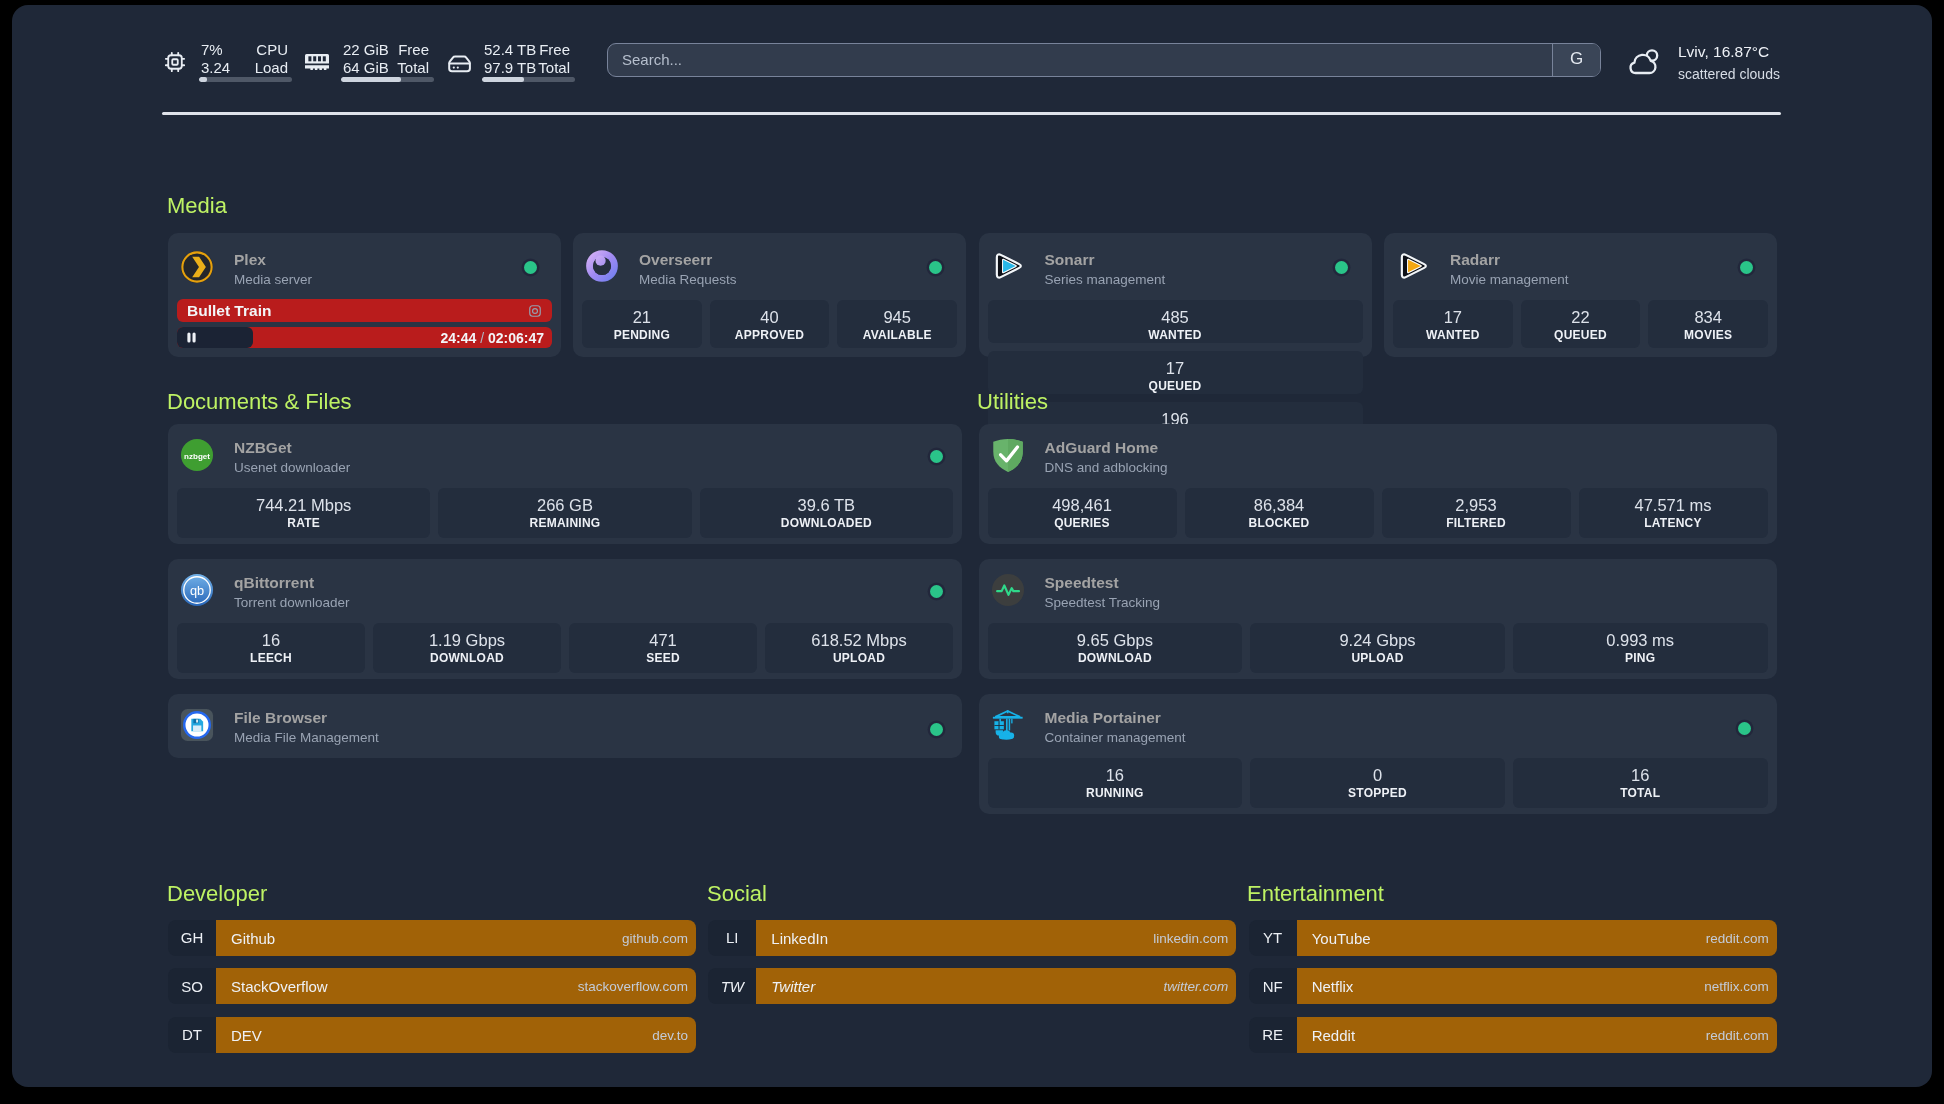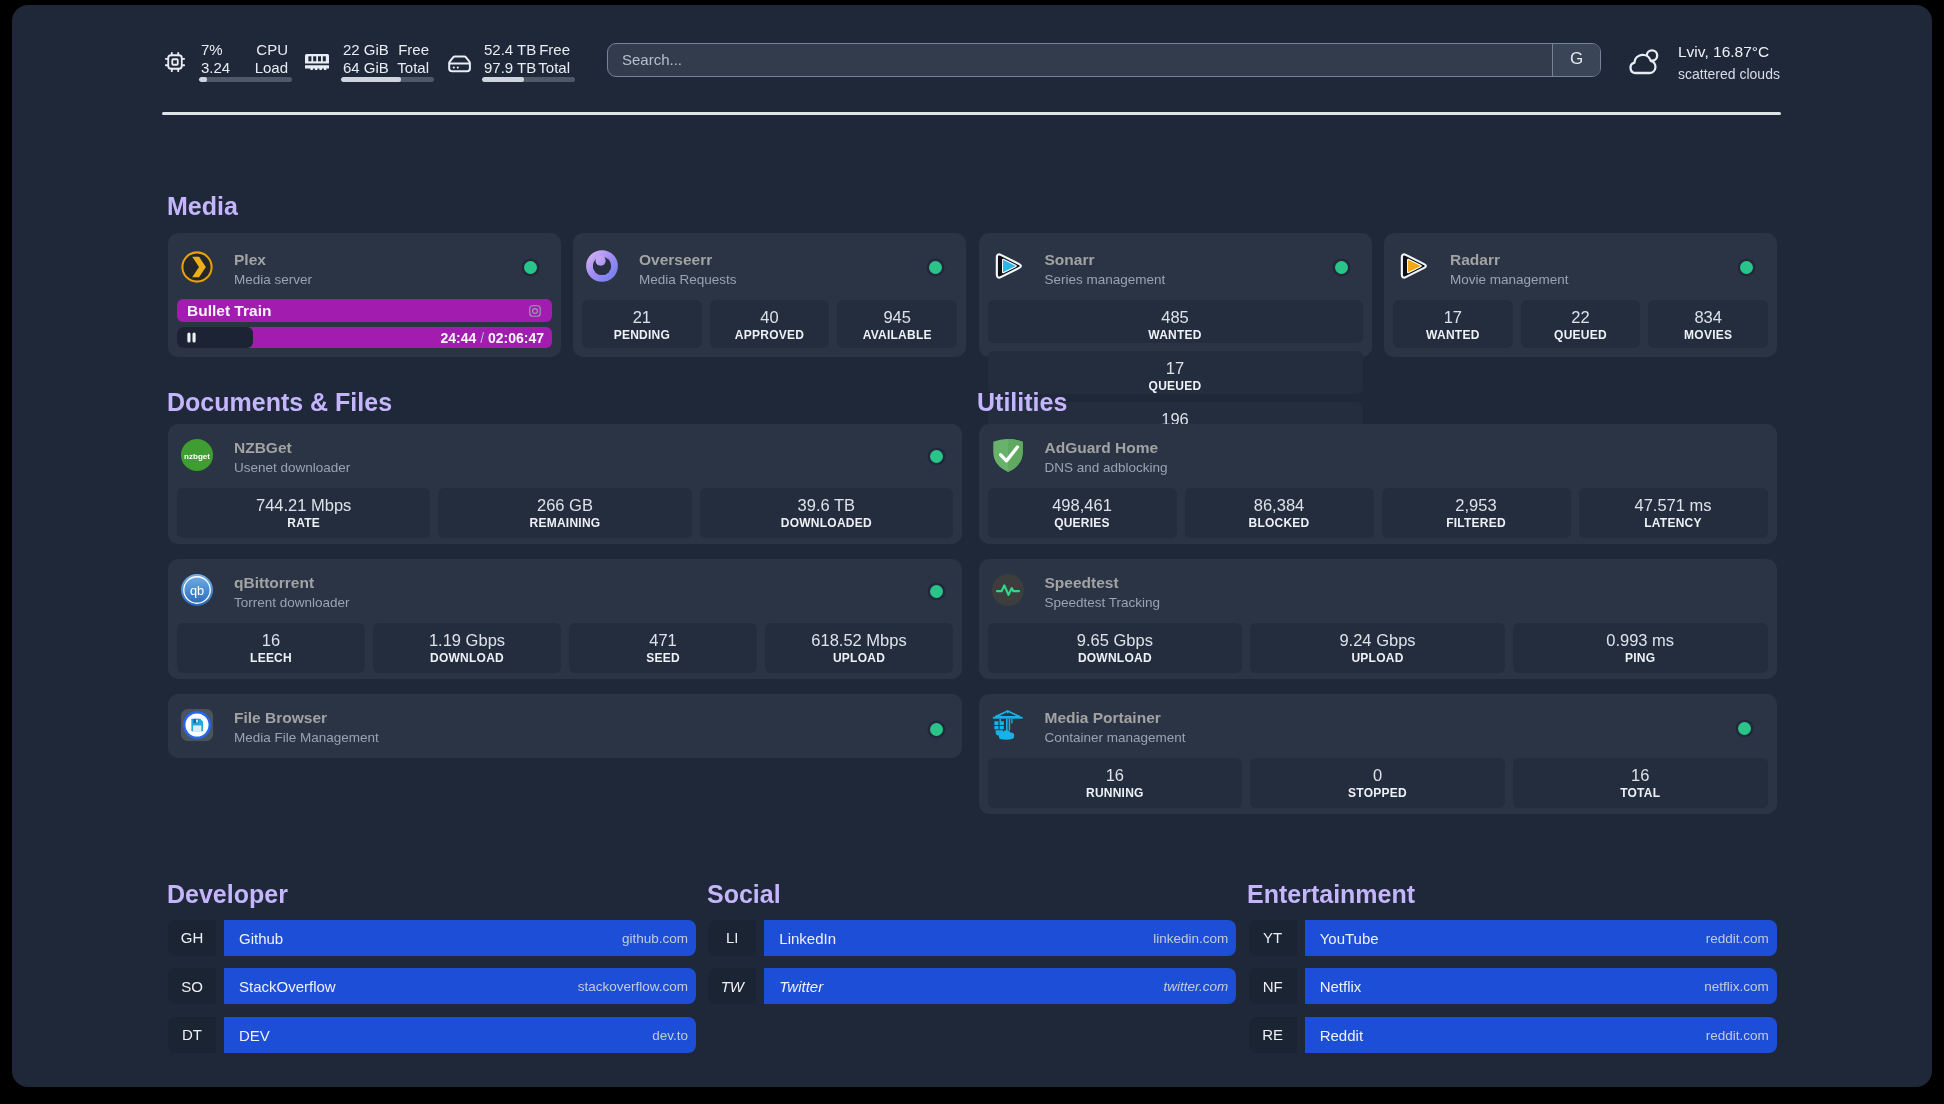--- a/index.html
+++ b/index.html
@@ -9,34 +9,34 @@
 .abs { position:absolute; }
 .statcol { position:absolute; font-size:15px; line-height:18px; color:#e8edf3; top:35.5px; }
 .hbar { position:absolute; height:5px; border-radius:2.5px; background:#4f5867; overflow:hidden; }
 .hbar i { display:block; height:100%; border-radius:2px; background:#cdd4de; }
 .search { position:absolute; border:1.5px solid #78839a; border-radius:9px; background:#323c4d; }
 .search .ph { position:absolute; left:14px; top:7px; font-size:15px; color:#b6bfcd; }
 .search .gbtn { position:absolute; right:0; top:0; bottom:0; width:48px; border-left:1.5px solid #78839a; background:#3a4557; border-radius:0 7px 7px 0; color:#e4e9f0; font-size:17px; text-align:center; line-height:30px; }
 .wline1 { position:absolute; font-size:15.5px; color:#eef1f6; white-space:nowrap; }
 .wline2 { position:absolute; font-size:14px; color:#d7dde6; white-space:nowrap; }
 .hr { position:absolute; height:2.5px; background:#dfe3ea; border-radius:2px; }
-.h2 { position:absolute; font-size:25px; font-weight:700; color:#c4b5fd; line-height:26px; white-space:nowrap; }
+.h2 { position:absolute; font-size:22px; font-weight:400; color:#bef264; line-height:26px; white-space:nowrap; }
 .card { position:absolute; background:#2a3444; border-radius:10px; }
 .ic { position:absolute; left:12px; top:14px; width:34px; height:34px; }
 .ct { position:absolute; left:66px; top:13px; font-size:15.5px; font-weight:bold; color:#a3a3a3; white-space:nowrap; line-height:19px; }
 .cs { position:absolute; left:66px; top:34.5px; font-size:13.5px; color:#99a3b3; white-space:nowrap; line-height:17px; }
 .dot { position:absolute; width:13px; height:13px; border-radius:50%; background:#2ac489; right:19.5px; top:25.5px; box-shadow:0 0 0 2.5px rgba(25,24,48,0.45); }
 .stats { position:absolute; left:9px; right:9px; bottom:6px; height:50px; display:flex; gap:8px; }
 .stats .sb { flex:1; background:#232d3d; border-radius:6px; text-align:center; padding-top:7px; }
 .sb .n { font-size:16.5px; color:#dde2ea; line-height:20px; white-space:nowrap; }
 .sb .l { font-size:12px; font-weight:bold; color:#eef1f6; line-height:16px; letter-spacing:0.02em; white-space:nowrap; }
-.mrow { position:absolute; left:9px; right:9px; background:#a21caf; border-radius:6px; }
+.mrow { position:absolute; left:9px; right:9px; background:#b91c1c; border-radius:6px; }
 .bmrow { position:absolute; display:flex; border-radius:8px; overflow:hidden; }
 .bmab { width:48px; background:#1b2433; color:#edf0f5; font-size:15px; font-weight:500; text-align:center; display:flex; align-items:center; justify-content:center; }
-.bmmain { flex:1; background:#1d4ed8; position:relative;margin-left:8px; }
+.bmmain { flex:1; background:#a16207; position:relative; }
 .bmname { position:absolute; left:15px; top:50%; transform:translateY(-50%); font-size:15px; color:#eef1f6; white-space:nowrap; }
 .bmurl { position:absolute; right:8px; top:50%; transform:translateY(-50%); font-size:13.5px; color:#c3cbd8; white-space:nowrap; }
 </style>
 </head>
 <body>
 <div class="page">
 <svg class="abs" style="left:152px; top:46px;" width="22" height="22" viewBox="0 0 24 24" fill="none" stroke="#e8edf3" stroke-width="2" stroke-linecap="round">
 <rect x="4.6" y="4.6" width="14.8" height="14.8" rx="3"></rect>
 <rect x="9" y="9" width="6" height="6" rx="1.2"></rect>
 <path d="M8.5 4.6V2M15.5 4.6V2M8.5 22V19.4M15.5 22V19.4M4.6 8.5H2M4.6 15.5H2M22 8.5H19.4M22 15.5H19.4"></path>

